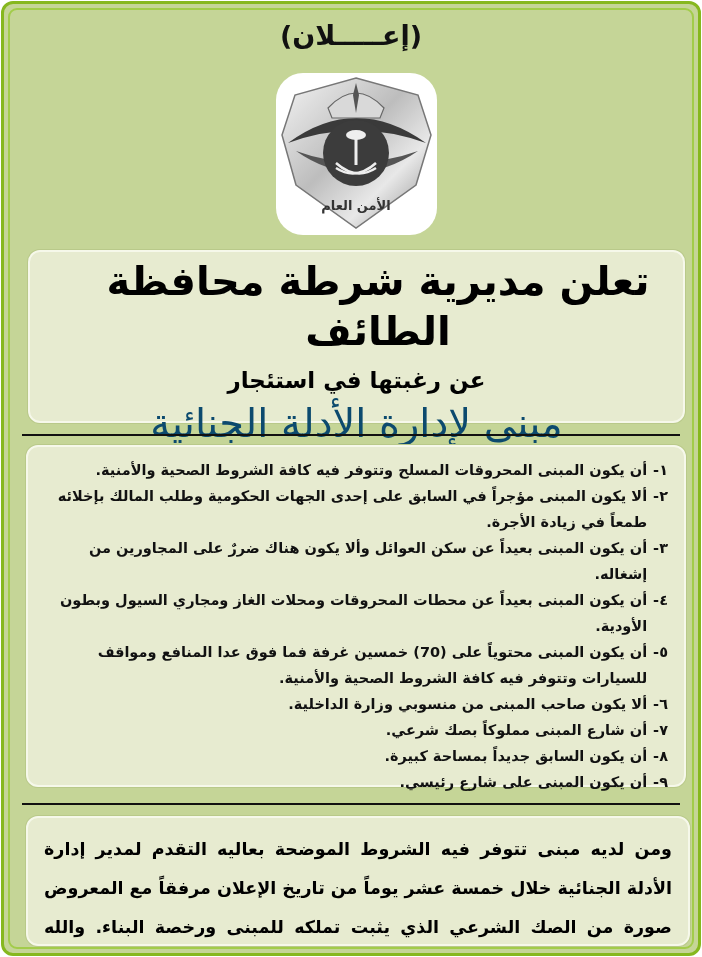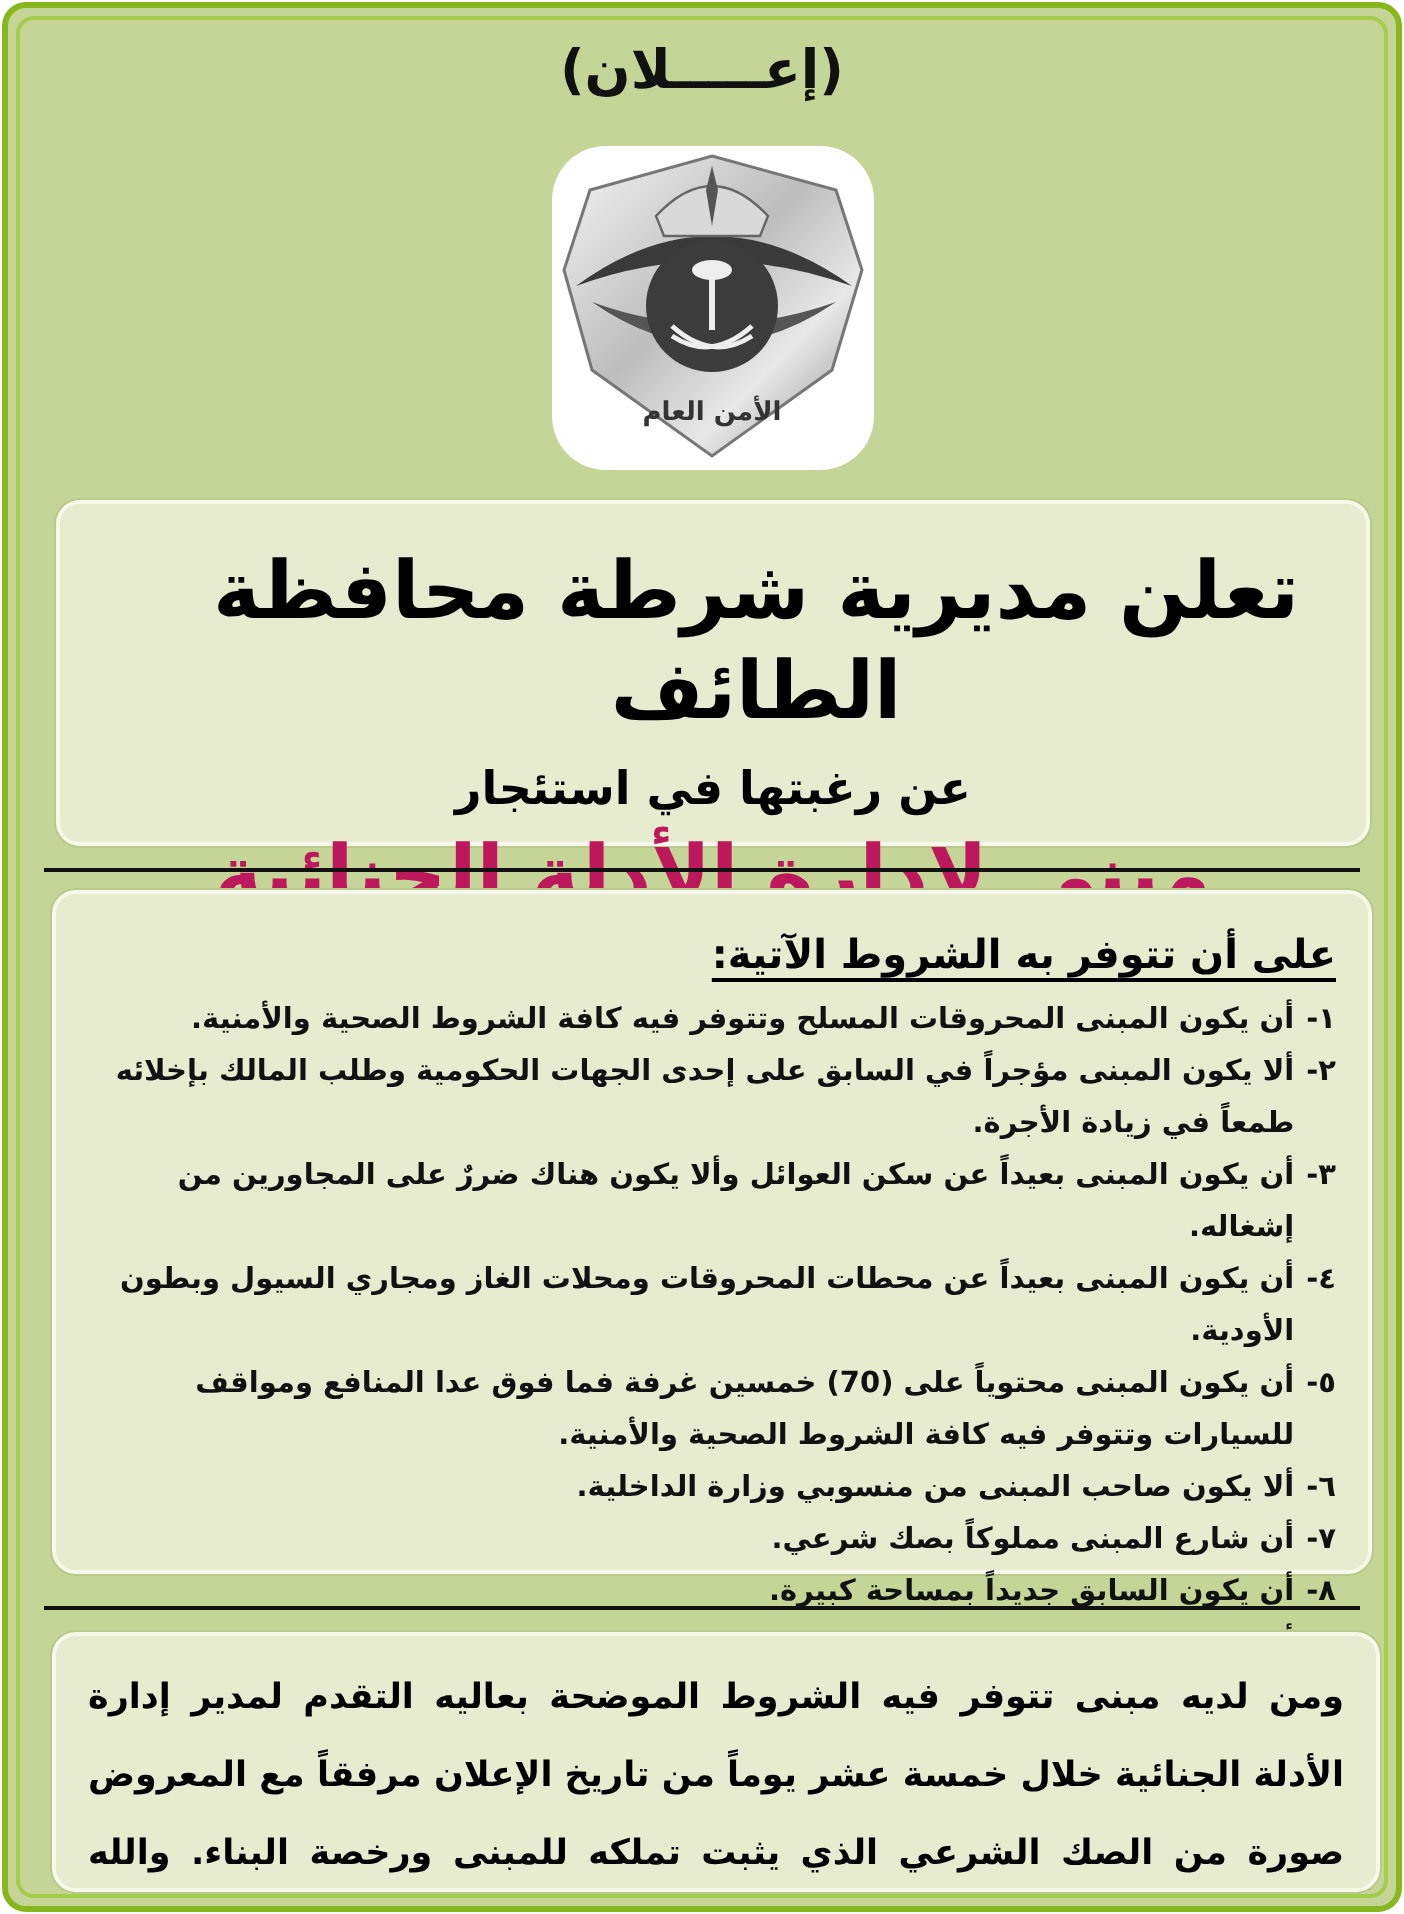--- a/index.html
+++ b/index.html
@@ -58,35 +58,35 @@
       box-shadow: 0 0 0 1px #b9c98a;
     }
     .panel-title {
       left: 24px; top: 246px; width: 657px; height: 173px;
       text-align: center;
     }
     .title-line1 {
       font-size: 40px;
       font-weight: bold;
       color: #000;
-      margin-top: 19px;
+      margin-top: 4px;
       line-height: 50px;
       padding-left: 43px;
     }
     .title-line2 {
       font-size: 23px;
       font-weight: bold;
       color: #000;
       line-height: 32px;
       margin-top: 8px;
     }
     .title-line3 {
       font-size: 40px;
-      font-weight: bold;
-      color: #be185d;
+      font-weight: normal;
+      color: #0c4a6e;
       line-height: 54px;
       margin-top: 0px;
     }
     .divider {
       position: absolute;
       left: 18px; right: 18px;
       height: 2px;
       background: #111;
     }
     .panel-conditions {
@@ -167,21 +167,20 @@
 
   <div class="panel panel-title">
     <div class="title-line1">تعلن مديرية شرطة محافظة الطائف</div>
     <div class="title-line2">عن رغبتها في استئجار</div>
     <div class="title-line3">مبنى لإدارة الأدلة الجنائية</div>
   </div>
 
   <div class="divider" style="top:430px;"></div>
 
   <div class="panel panel-conditions">
-    <div class="cond-heading">على أن تتوفر به الشروط الآتية:</div>
     <ul class="cond-list">
       <li class="cond-item">
           <span class="cond-num">١-</span>
           <span class="cond-text">أن يكون المبنى المحروقات المسلح وتتوفر فيه كافة الشروط الصحية والأمنية.</span>
         </li>
       <li class="cond-item">
           <span class="cond-num">٢-</span>
           <span class="cond-text">ألا يكون المبنى مؤجراً في السابق على إحدى الجهات الحكومية وطلب المالك بإخلائه طمعاً في زيادة الأجرة.</span>
         </li>
       <li class="cond-item">

